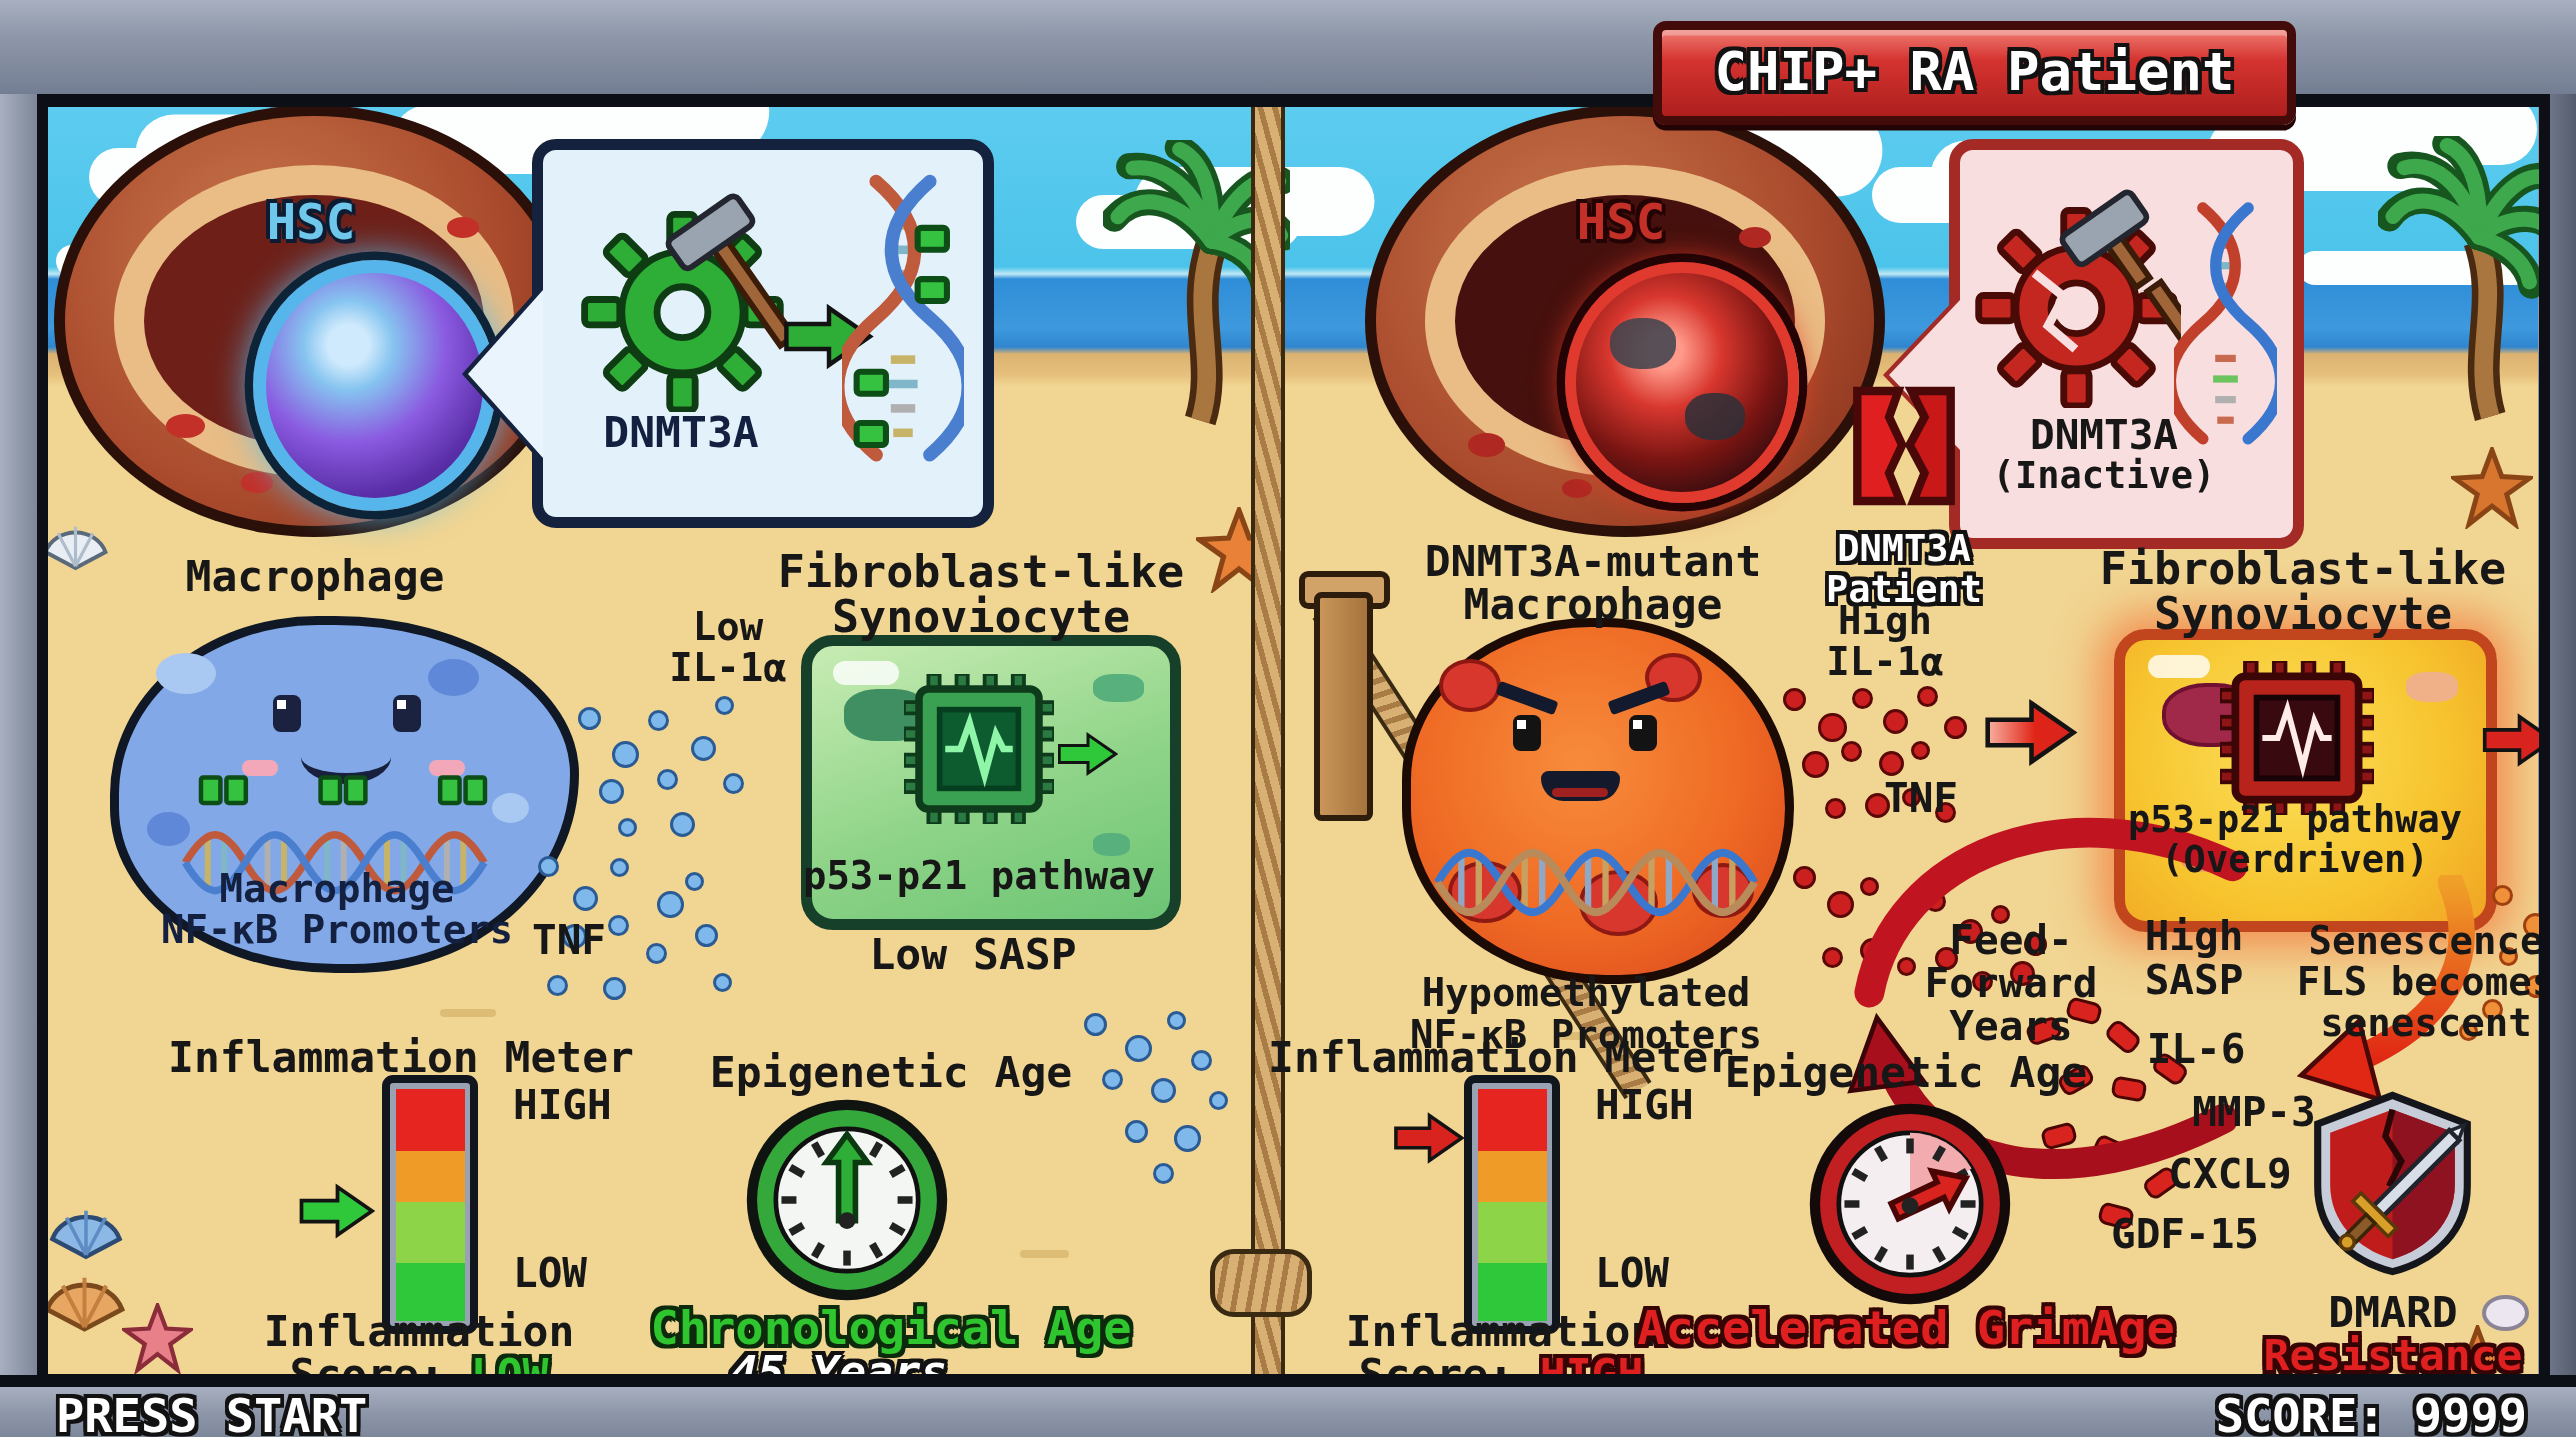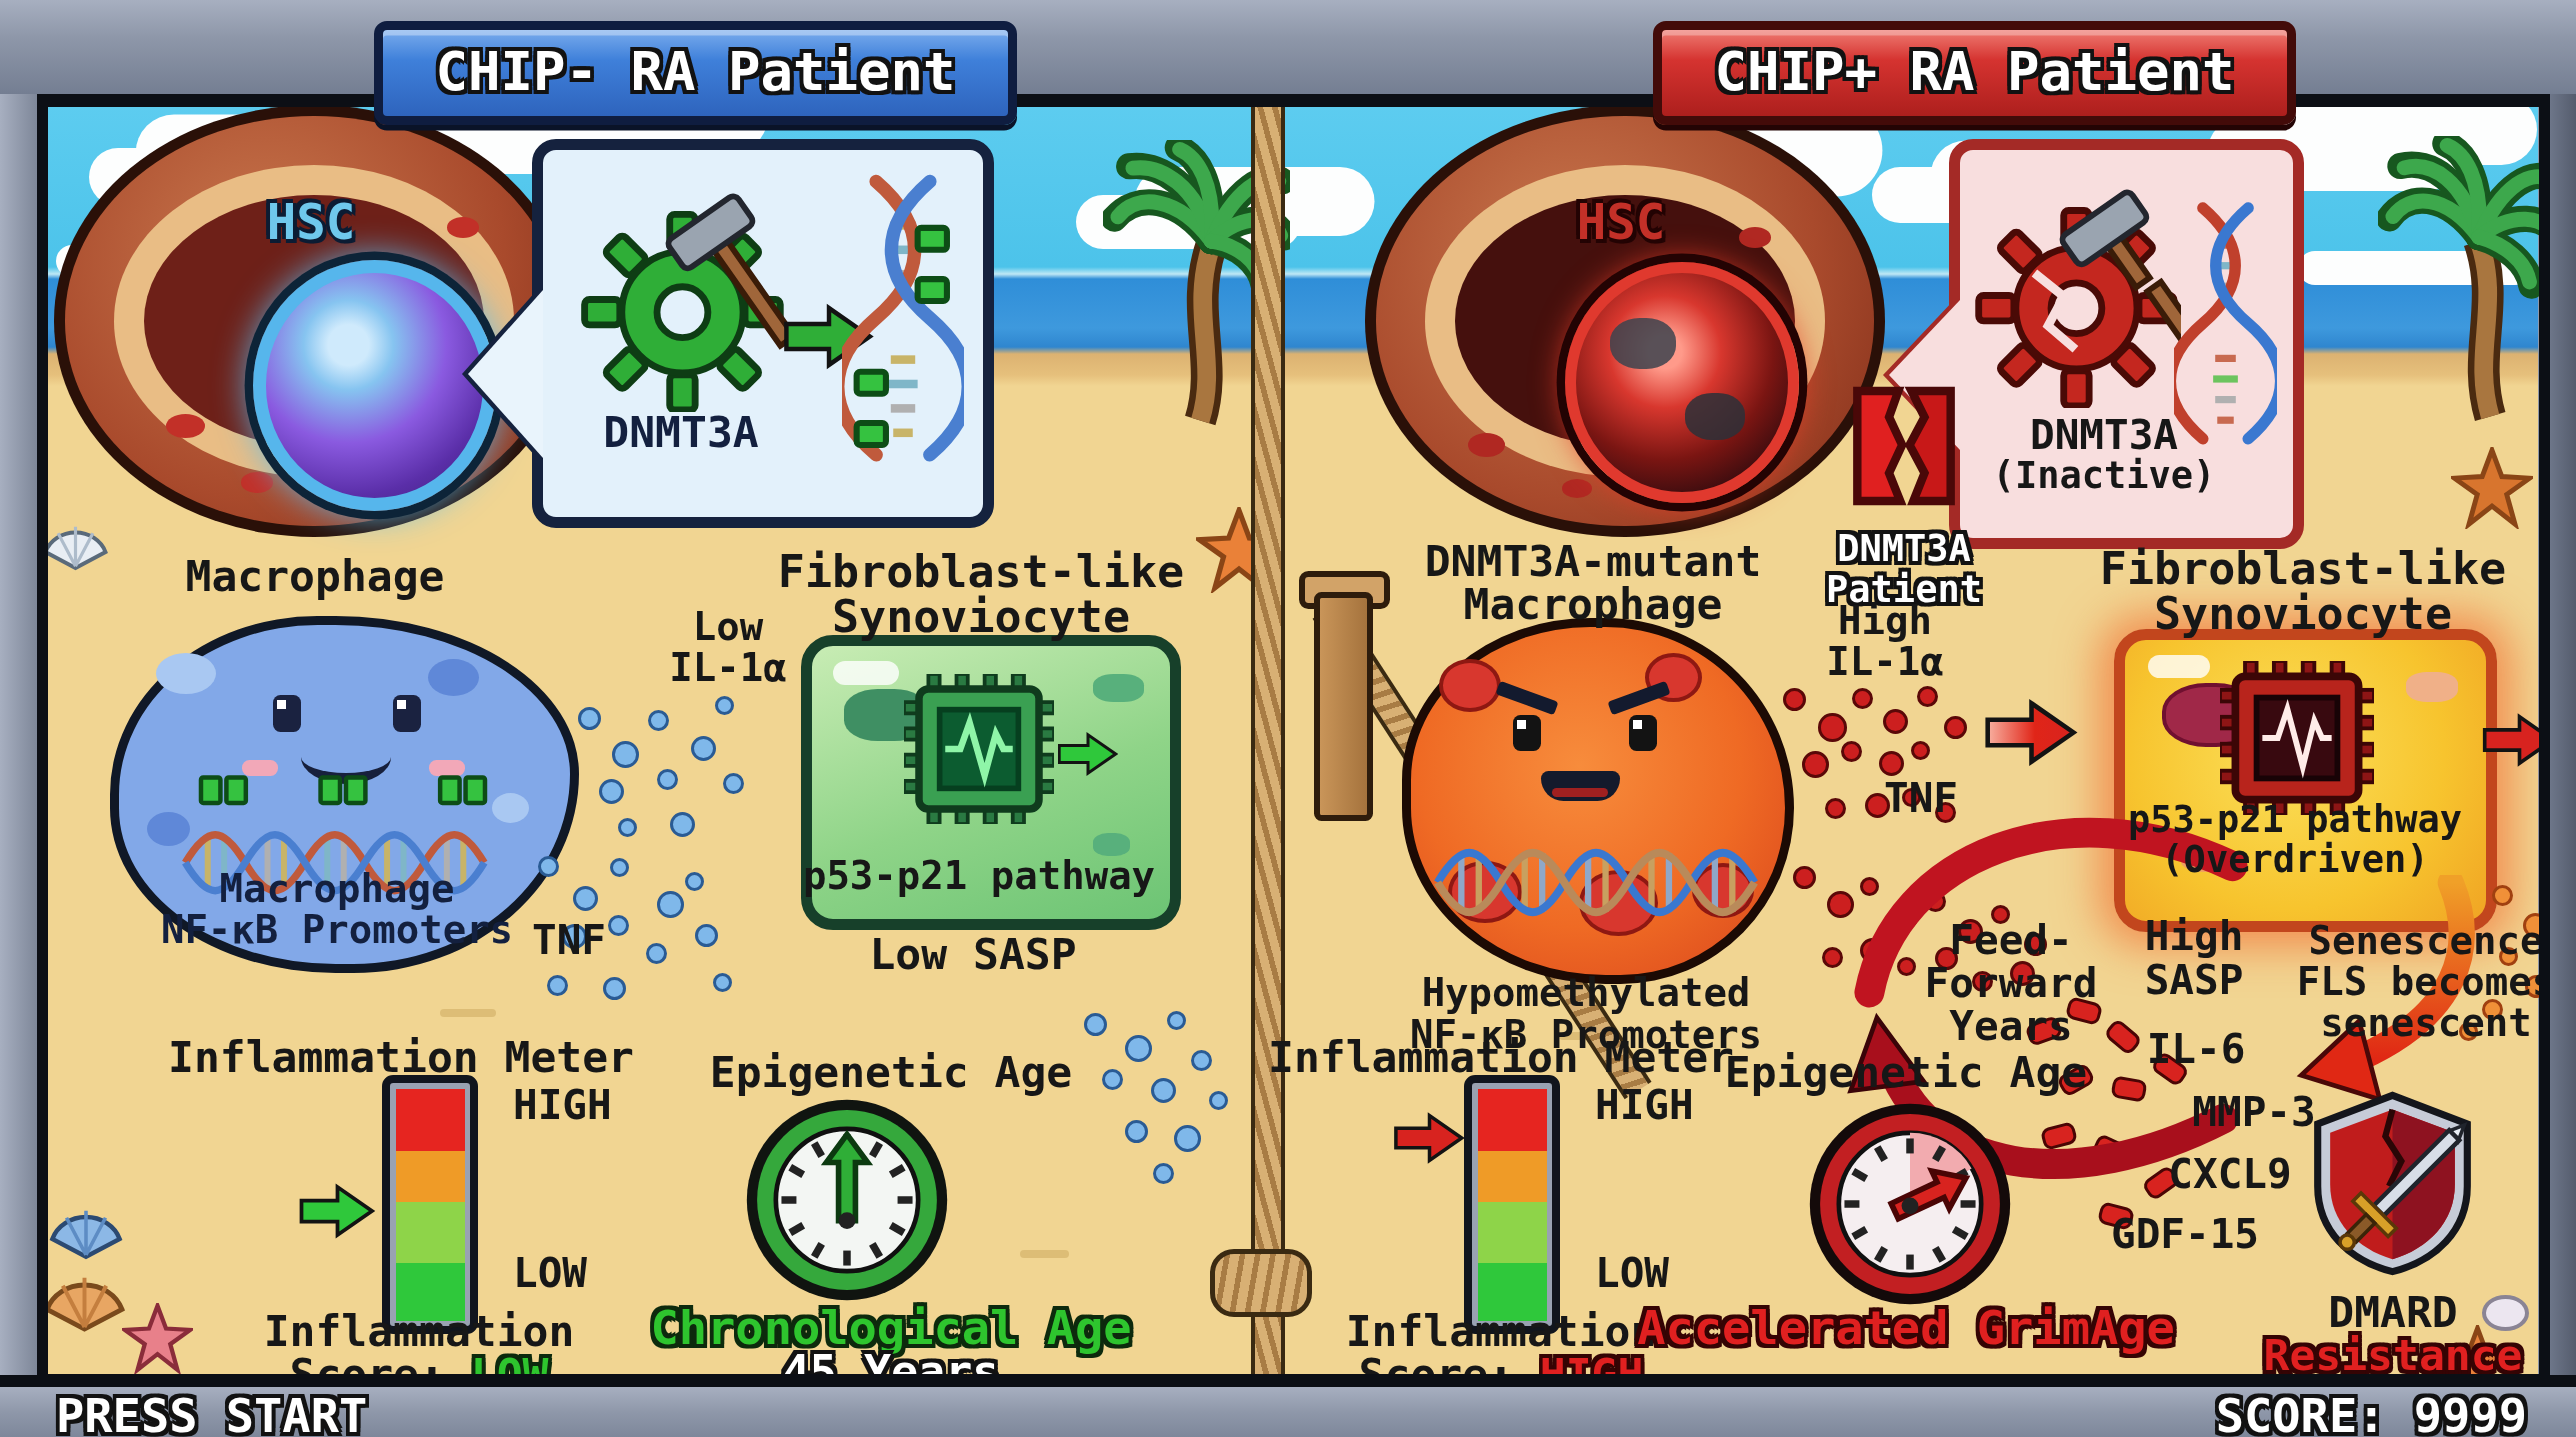--- a/index.html
+++ b/index.html
@@ -171,23 +171,20 @@
     <polygon points="50,4 62,36 96,38 68,58 78,94 50,72 22,94 32,58 4,38 38,36" fill="#ea8138 " stroke="#8a4516" stroke-width="6"></polygon>
   </svg>
   <svg class="abs" style="left:2451px;top:447px;z-index:4" width="82" height="82" viewBox="0 0 100 100">
     <polygon points="50,4 62,36 96,38 68,58 78,94 50,72 22,94 32,58 4,38 38,36" fill="#d8752e" stroke="#8a4516" stroke-width="6"></polygon>
   </svg>
   <svg class="abs" style="left:2439px;top:1325px;z-index:4" width="77" height="77" viewBox="0 0 100 100">
     <polygon points="50,4 62,36 96,38 68,58 78,94 50,72 22,94 32,58 4,38 38,36" fill="#e8813a" stroke="#8a4516" stroke-width="6"></polygon>
   </svg>
   <div class="abs" style="left:2482px;top:1295px;width:39px;height:28px;background:#ece6f0;border:4.7px solid #8a8494;border-radius:50%;z-index:4"></div>
 
-  <div class="hdr blue">
-    <div class="t fs58 wt">CHIP- RA Patient</div>
-  </div>
 
   <div class="hsc lft" style="left:54px;top:105px;">
     <div class="r1"></div>
     <div class="r2"></div>
     <div class="r3"></div>
     <div class="spot" style="left:112px;top:309px;width:39px;height:24px;background:#c23028"></div>
     <div class="spot" style="left:187px;top:367px;width:32px;height:20.6px;background:#c23028"></div>
     <div class="spot" style="left:309px;top:374px;width:28px;height:19px;background:#c23028"></div>
     <div class="spot" style="left:393px;top:112px;width:32px;height:20.6px;background:#c23028"></div>
   </div>
@@ -353,21 +350,21 @@
         <rect x="106" y="40" width="8" height="16" transform="rotate(210 110 110)"></rect>
       <rect x="106" y="40" width="8" height="16" transform="rotate(240 110 110)"></rect>
         <rect x="106" y="40" width="8" height="16" transform="rotate(270 110 110)"></rect>
       <rect x="106" y="40" width="8" height="16" transform="rotate(300 110 110)"></rect>
         <rect x="106" y="40" width="8" height="16" transform="rotate(330 110 110)"></rect>
     </g>
     <polygon points="110,40 88,70 101,70 101,132 119,132 119,70 132,70" fill="#2fae37" stroke="#0c3a10" stroke-width="6"></polygon>
     <circle cx="110" cy="132" r="9" fill="#222"></circle>
   </svg>
   <div class="t fs50 gt" style="left:891px;top:1303px;">Chronological Age</div>
-  <div class="t fs48 wt" style="left:891px;top:1348px;">45 Years</div>
+  <div class="t fs48 wt" style="left:839px;top:1348px;font-style:italic;">45 Years</div>
 
   <div class="hdr red">
     <div class="t fs58 wt">CHIP+ RA Patient</div>
   </div>
 
   <div class="hsc rgt" style="left:1365px;top:105px;">
     <div class="r1"></div>
     <div class="r2"></div>
     <div class="r3"></div>
     <div class="spot" style="left:103px;top:328px;width:37px;height:24px;background:#b02822"></div>

